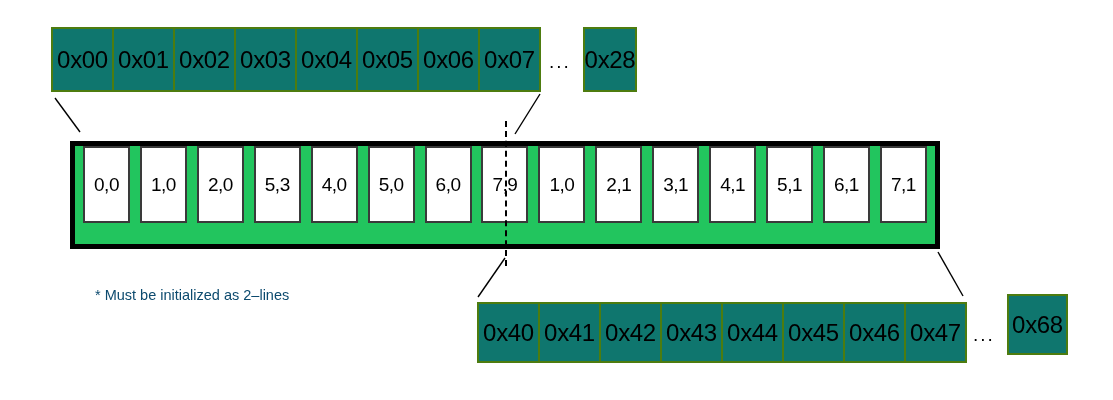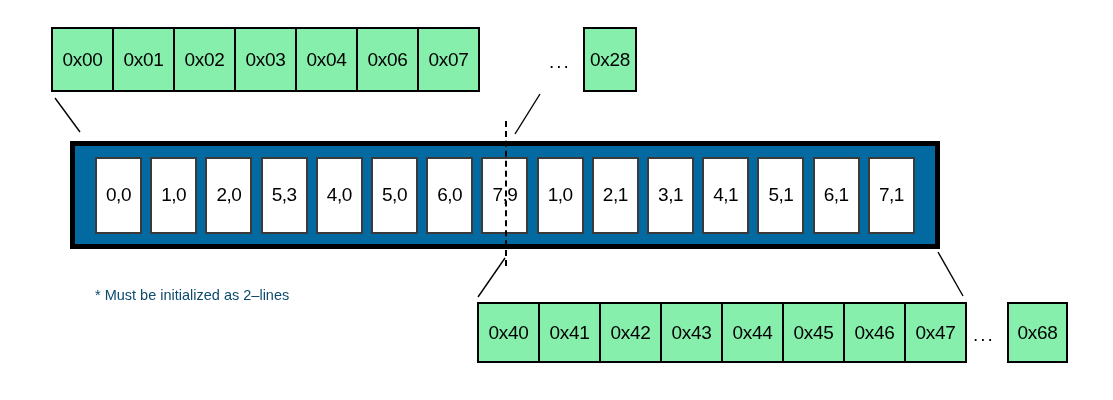--- a/index.html
+++ b/index.html
@@ -9,43 +9,43 @@
     background:#ffffff;
     font-family:"Liberation Sans","DejaVu Sans",sans-serif;
     color:#000;
     overflow:hidden;
   }
   
   .addr-row{position:absolute;display:flex;}
   .abox{
     box-sizing:border-box;
     width:63px;height:65px;
-    border:2px solid #000000;
+    border:2px solid #4d7c0f;
     margin-left:-2px;
     display:flex;align-items:center;justify-content:center;
-    font-size:19px;letter-spacing:-0.3px;
-    background:#86efac;
+    font-size:24px;letter-spacing:-0.3px;
+    background:#0f766e;
   }
   .abox:first-child{margin-left:0;}
   .abox.single{position:absolute;margin-left:0;}
   .bshort{height:61px;}
   .ellipsis{
     position:absolute;
     font-size:19px;letter-spacing:2px;
     color:#000;
   }
   
   #bigbox{
     position:absolute;left:70px;top:141px;
     box-sizing:border-box;
     width:870px;height:108px;
     border:5px solid #000;
-    background:#0369a1;
-    display:flex;align-items:center;justify-content:space-between;
-    padding:0 20px;
+    background:#22c55e;
+    display:flex;justify-content:space-between;
+    padding:0 8px;
   }
   .cell{
     box-sizing:border-box;
     width:47px;height:77px;
     border:2px solid #3a3a3a;
     display:flex;align-items:center;justify-content:center;
     font-size:19px;letter-spacing:-0.5px;
     background:#fff;flex:0 0 auto;
   }
   #dashline{
@@ -65,20 +65,21 @@
 <body>
 
 <div id="canvas">
 
   <div class="addr-row" style="left:51px;top:27px;">
     <div class="abox">0x00</div>
     <div class="abox">0x01</div>
     <div class="abox">0x02</div>
     <div class="abox">0x03</div>
     <div class="abox">0x04</div>
+    <div class="abox">0x05</div>
     <div class="abox">0x06</div>
     <div class="abox">0x07</div>
   </div>
   <span class="ellipsis" style="left:549px;top:51px;">...</span>
   <div class="abox single" style="left:583px;top:27px;width:54px;">0x28</div>
 
   <svg id="connectors">
     <line x1="55" y1="98" x2="80" y2="132"></line>
     <line x1="540" y1="94" x2="515" y2="134"></line>
     <line x1="505" y1="258" x2="478" y2="297"></line>
@@ -111,15 +112,15 @@
     <div class="abox bshort">0x40</div>
     <div class="abox bshort">0x41</div>
     <div class="abox bshort">0x42</div>
     <div class="abox bshort">0x43</div>
     <div class="abox bshort">0x44</div>
     <div class="abox bshort">0x45</div>
     <div class="abox bshort">0x46</div>
     <div class="abox bshort">0x47</div>
   </div>
   <span class="ellipsis" style="left:973px;top:324px;">...</span>
-  <div class="abox single bshort" style="left:1007px;top:302px;width:61px;text-align:center;">0x68</div>
+  <div class="abox single bshort" style="left:1007px;top:294px;width:61px;text-align:center;">0x68</div>
 
 </div>
 
 </body></html>

